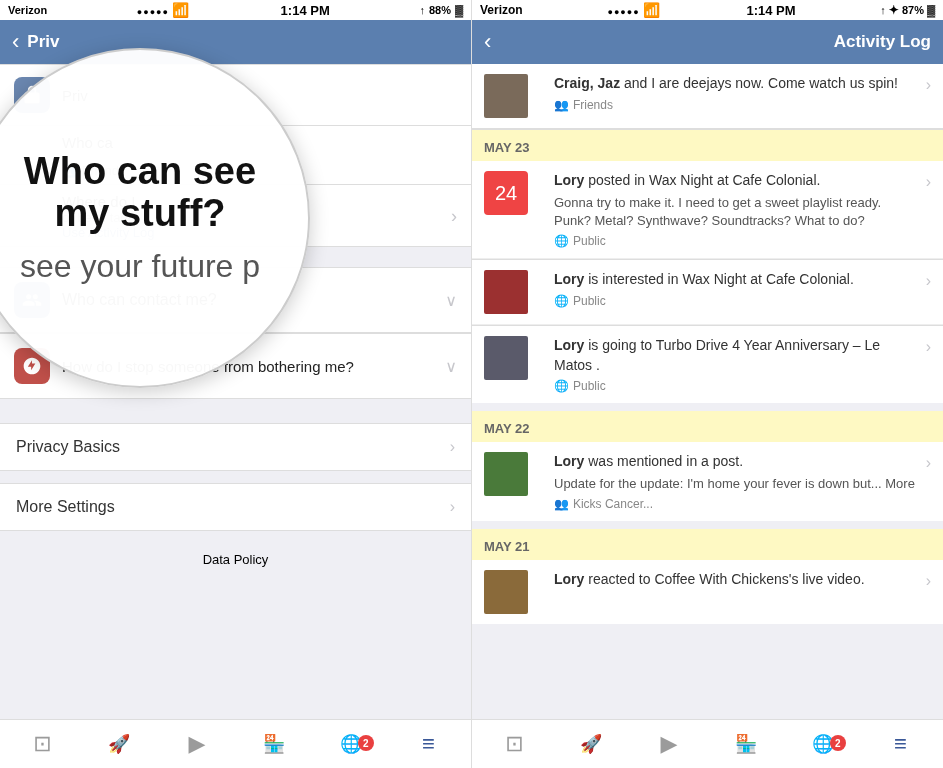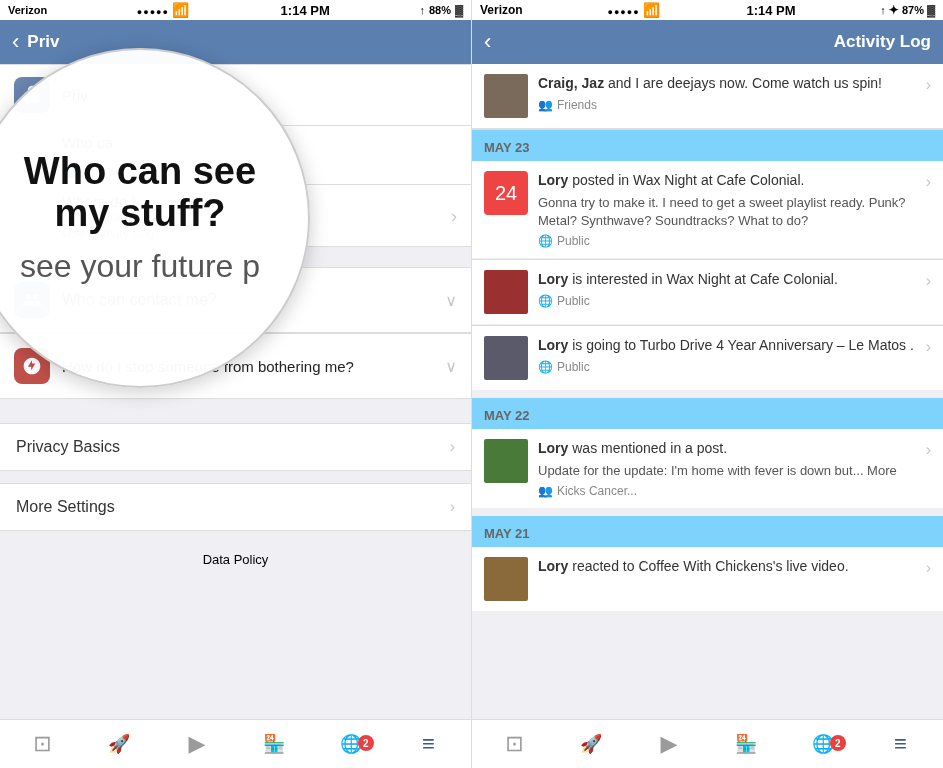--- a/index.html
+++ b/index.html
@@ -255,34 +255,34 @@
       height: 44px;
       background: #8a8a8a;
       flex-shrink: 0;
       border-radius: 2px;
     }
     .activity-thumb.dark { background: #5a5a5a; }
     .activity-thumb.red { background: #9b3030; }
     .activity-thumb.green { background: #4a7a3a; }
     .activity-thumb.brown { background: #8a6a3a; }
 
-    .activity-body { flex: 1; }
+    .activity-body { flex: 1; margin-left: 16px; }
     .activity-text { font-size: 14px; color: #333; line-height: 1.4; }
     .activity-text .name { font-weight: 600; }
     .activity-meta { display: flex; align-items: center; gap: 4px; margin-top: 4px; }
     .activity-meta .visibility { font-size: 12px; color: #888; }
     .activity-chevron { color: #c7c7cc; font-size: 16px; align-self: flex-start; margin-top: 2px; }
 
     
     .date-header {
       padding: 10px 12px 6px;
       font-size: 13px;
       font-weight: 700;
       color: #666;
-      background: #7dd3fc;
+      background: #fef9c3;
     }
 
     .activity-section {
       background: #fff;
       margin-bottom: 8px;
     }
     .activity-section-item {
       border-bottom: 1px solid #eee;
       padding: 10px 12px;
       display: flex;
@@ -540,21 +540,21 @@
     </div>
 
     <div class="activity-section">
       <div class="activity-section-item">
         <div class="activity-thumb green"></div>
         <div class="activity-body">
           <div class="activity-text">
             <span class="name">Lory</span>
             <span>was mentioned in a post.</span>
           </div>
-          <div class="activity-desc">Update for the update: I'm home with fever is down but... More</div>
+          <div class="activity-desc">Update for the update: I'm home your fever is down but... More</div>
           <div class="activity-meta">
             <span style="font-size:12px;">👥</span>
             <span class="visibility">Kicks Cancer...</span>
           </div>
         </div>
         <span class="activity-chevron">›</span>
       </div>
     </div>
 
     <div class="date-header">

